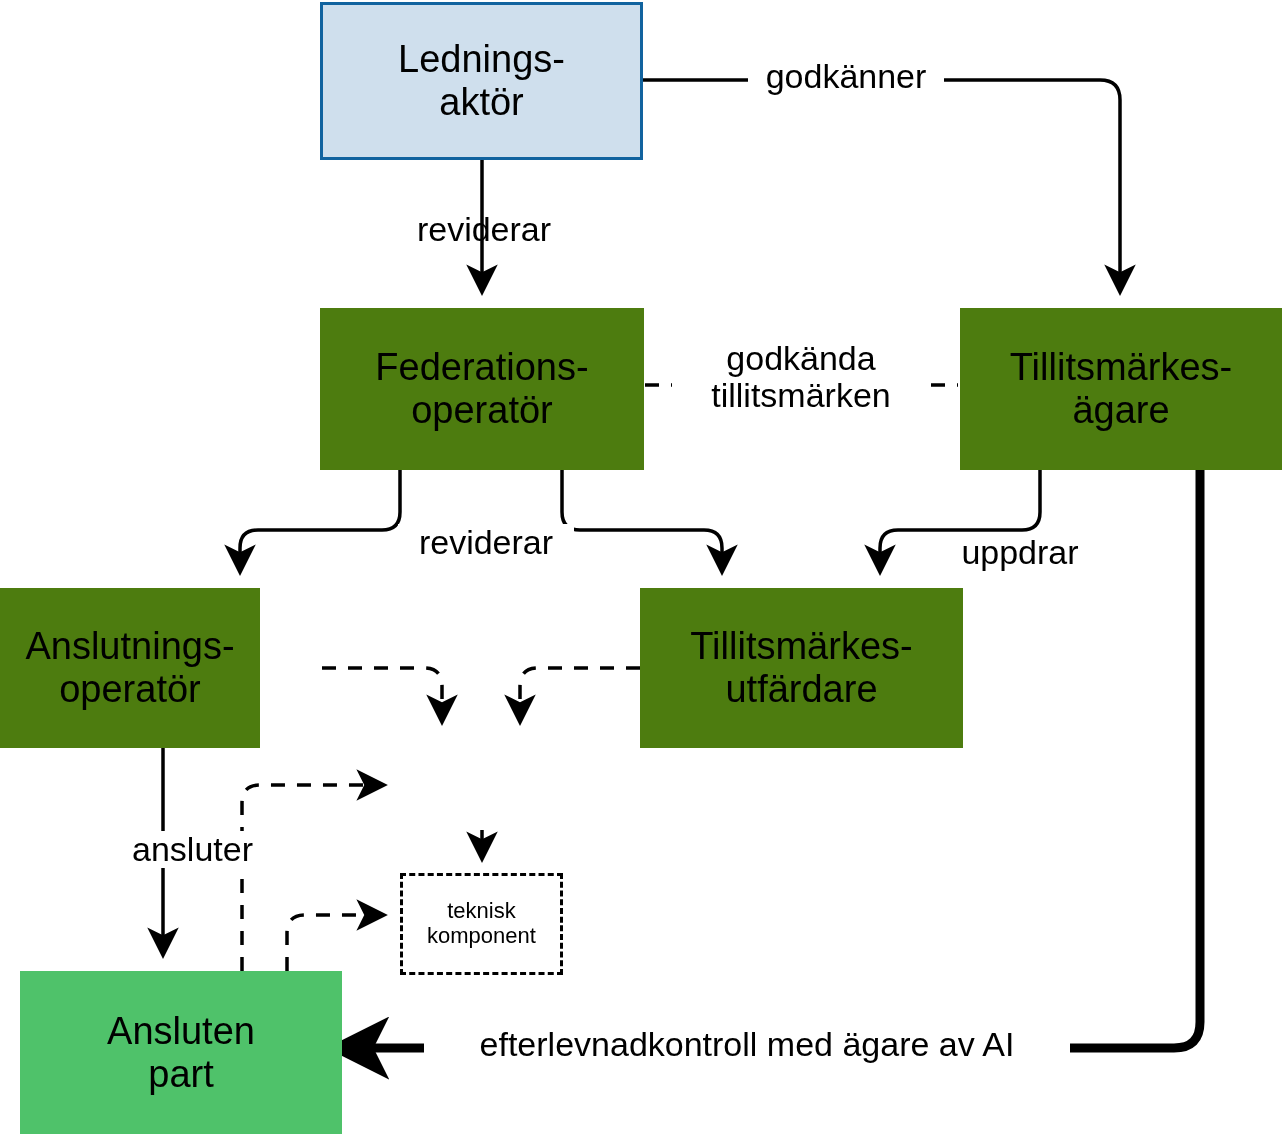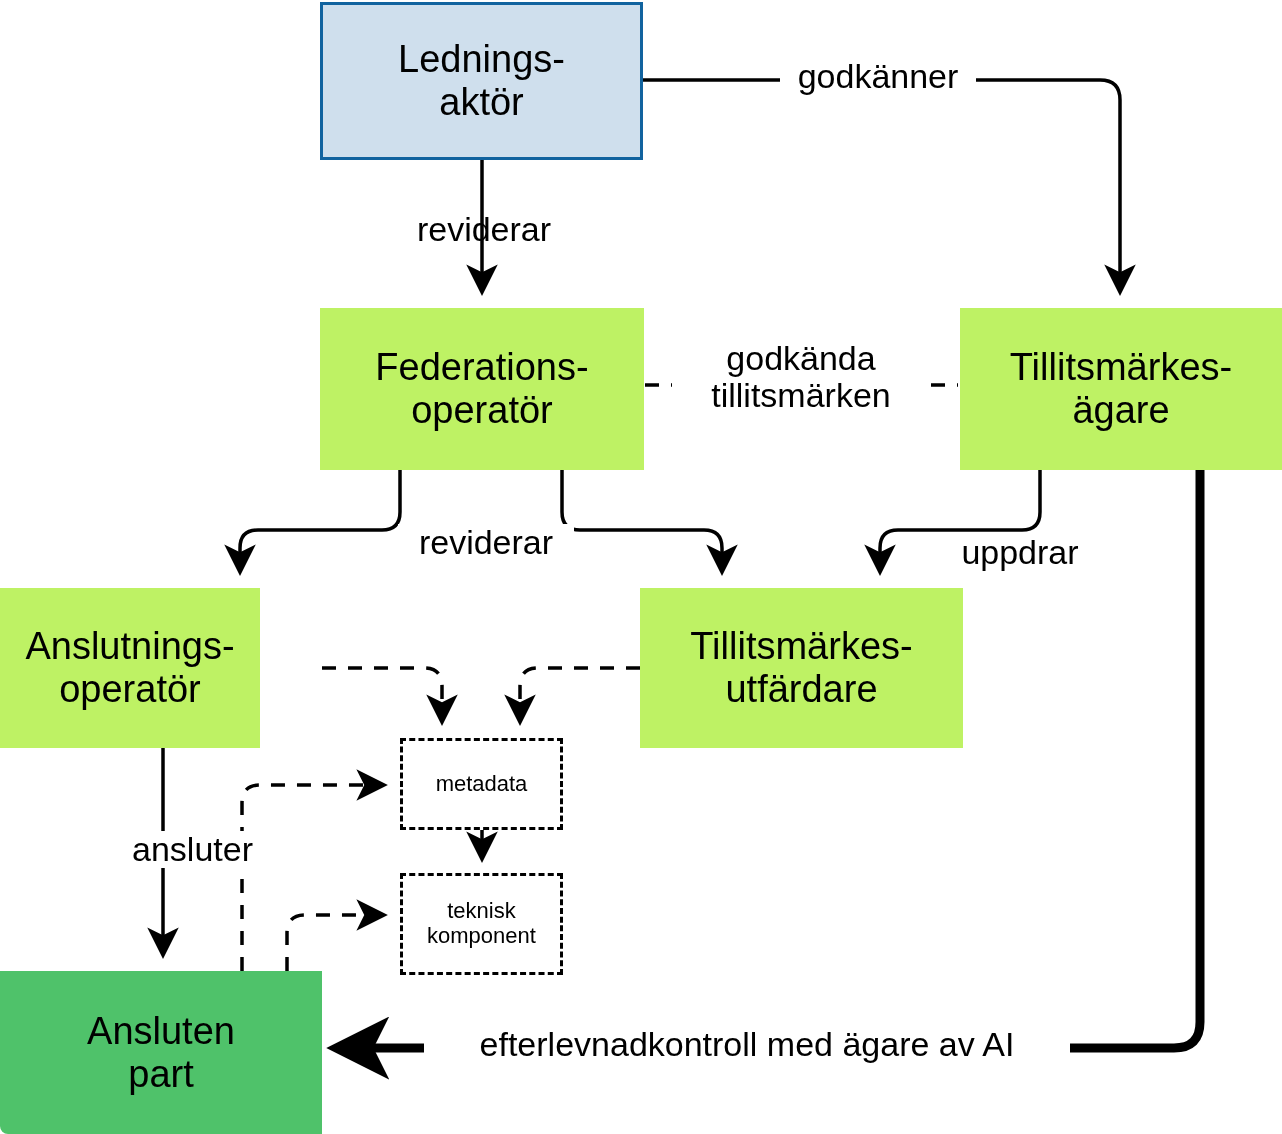--- a/index.html
+++ b/index.html
@@ -37,24 +37,25 @@
     white-space: pre-line;
   }
   .node-actor {
     font-size: 38px;
   }
   .node-blue {
     background: #cfdfed;
     border: 3px solid #11639f;
   }
   .node-yellow {
-    background: #bef264;
+    background: #4d7c0f;
   }
   .node-green {
     background: #4fc26a;
+    margin-left: 20px;
   }
   .node-dashed {
     background: transparent;
     border: 3px dashed #000000;
     font-size: 22px;
   }
   .edge-label {
     position: absolute;
     color: #000000;
     font-size: 34px;
@@ -116,29 +117,28 @@
 
   <div class="node node-actor node-yellow" style="left:960px; top:308px; width:322px; height:162px;">Tillitsmärkes-
 ägare</div>
 
   <div class="node node-actor node-yellow" style="left:0px; top:588px; width:260px; height:160px;">Anslutnings-
 operatör</div>
 
   <div class="node node-actor node-yellow" style="left:640px; top:588px; width:323px; height:160px;">Tillitsmärkes-
 utfärdare</div>
 
-  <div class="node node-dashed" style="left:400px; top:738px; width:163px; height:92px;">metadata</div>
 
   <div class="node node-dashed" style="left:400px; top:873px; width:163px; height:102px;">teknisk
 komponent</div>
 
   <div class="node node-actor node-green" style="left:0px; top:971px; width:322px; height:163px;">Ansluten
 part</div>
 
-  <div class="edge-label" style="left:780px; top:58px; width:196px; text-align:center;">godkänner</div>
+  <div class="edge-label" style="left:748px; top:58px; width:196px; text-align:center;">godkänner</div>
 
   <div class="edge-label" style="left:396px; top:211px; width:176px; text-align:center; background:transparent;">reviderar</div>
 
   <div class="edge-label" style="left:672px; top:340px; width:258px; ">godkända
 tillitsmärken</div>
 
   <div class="edge-label" style="left:398px; top:524px; width:176px; text-align:center;">reviderar</div>
 
   <div class="edge-label" style="left:944px; top:534px; width:152px; text-align:center;">uppdrar</div>
 

